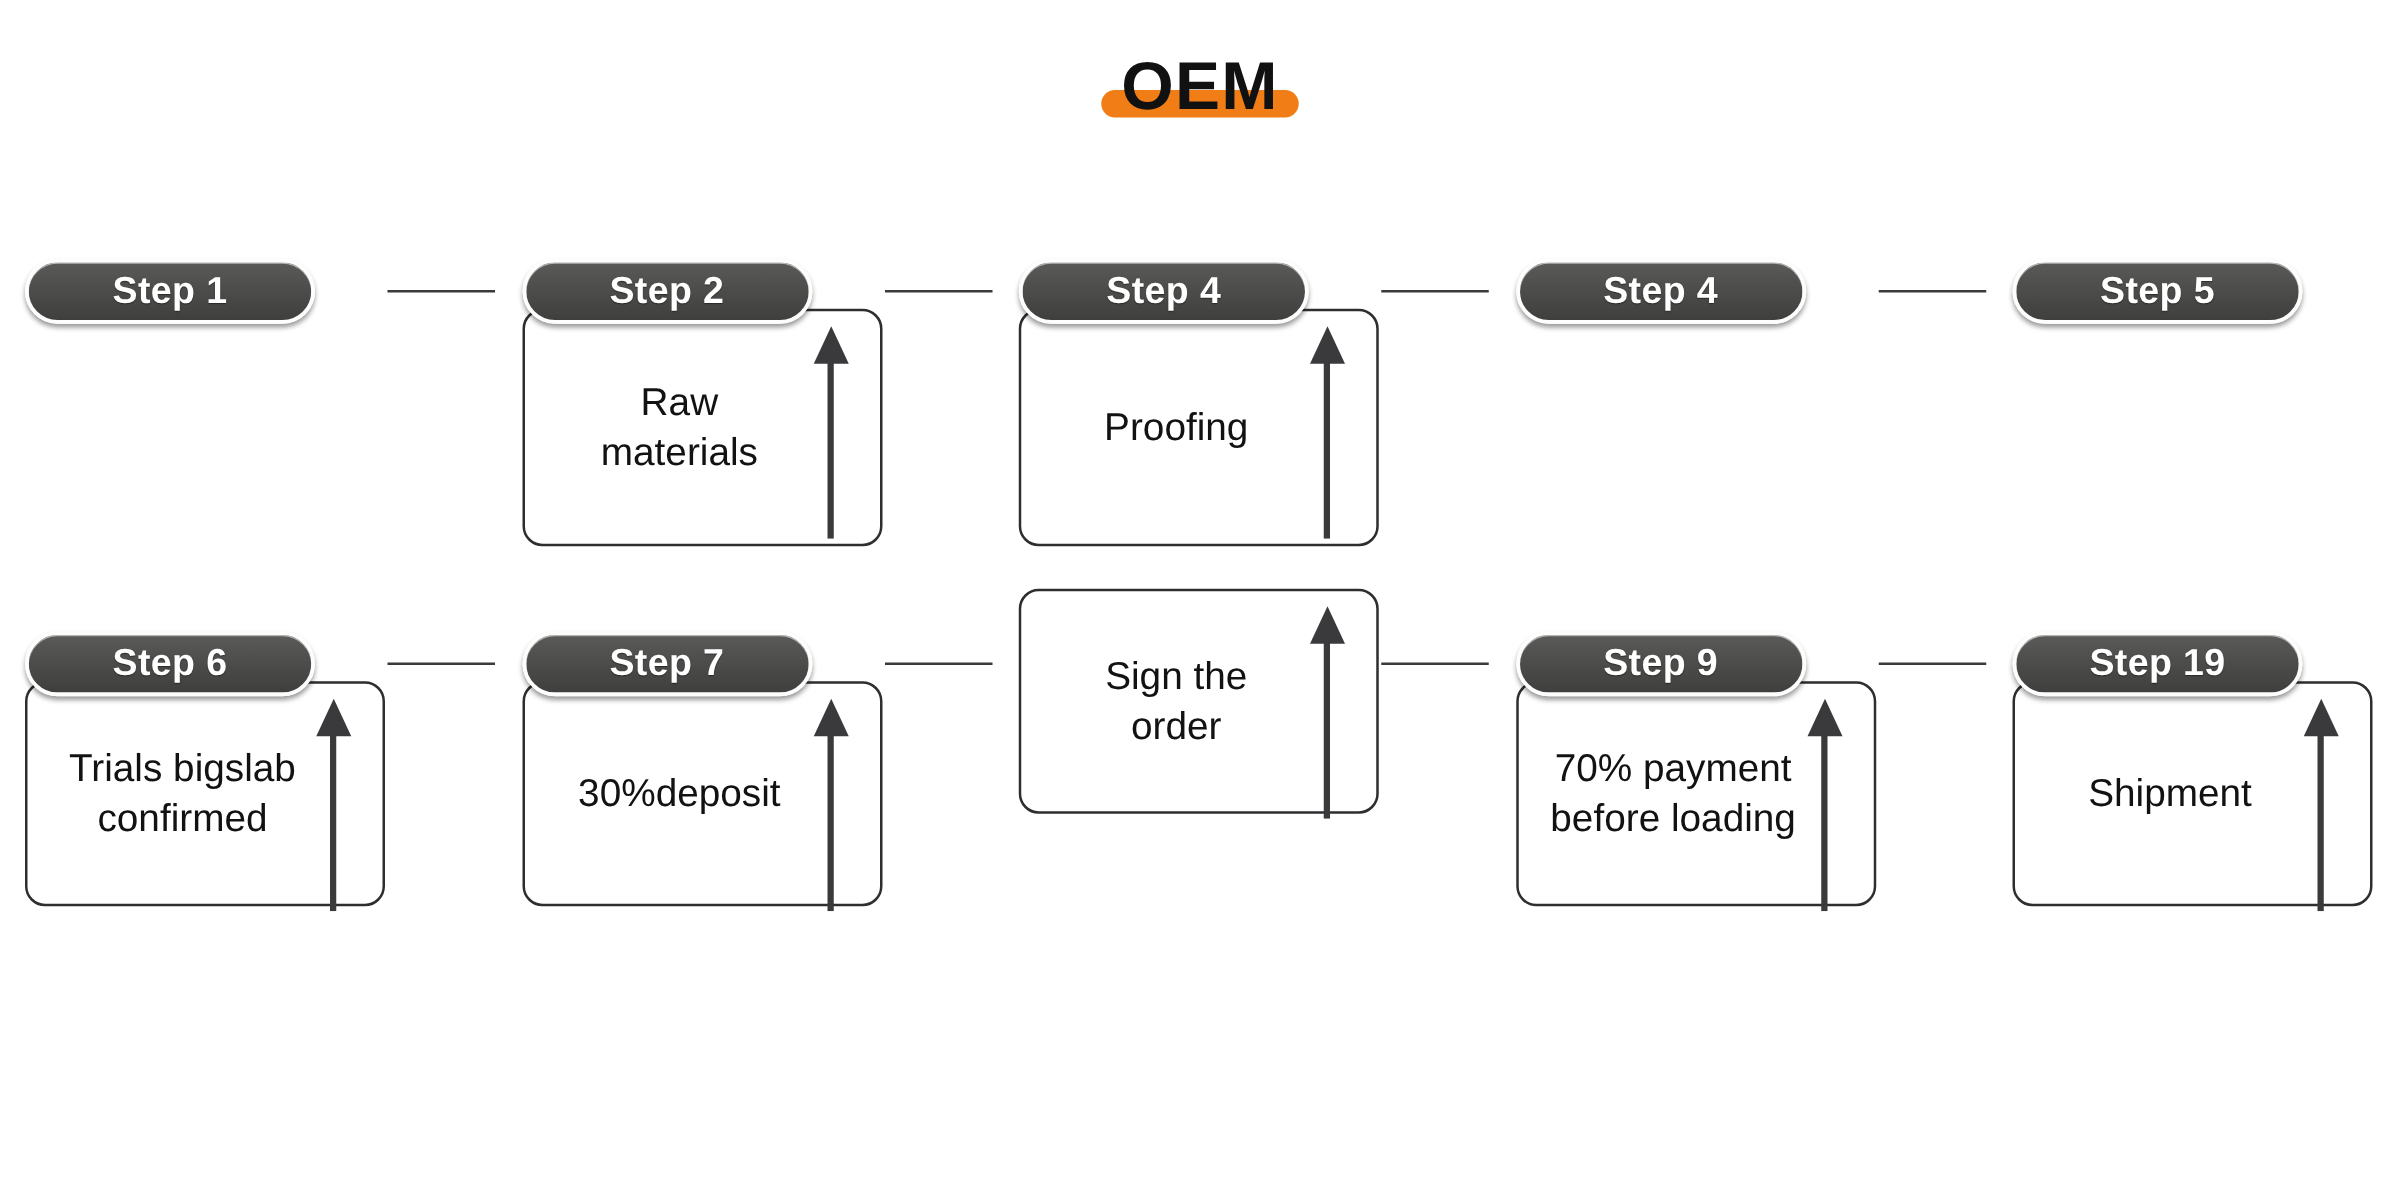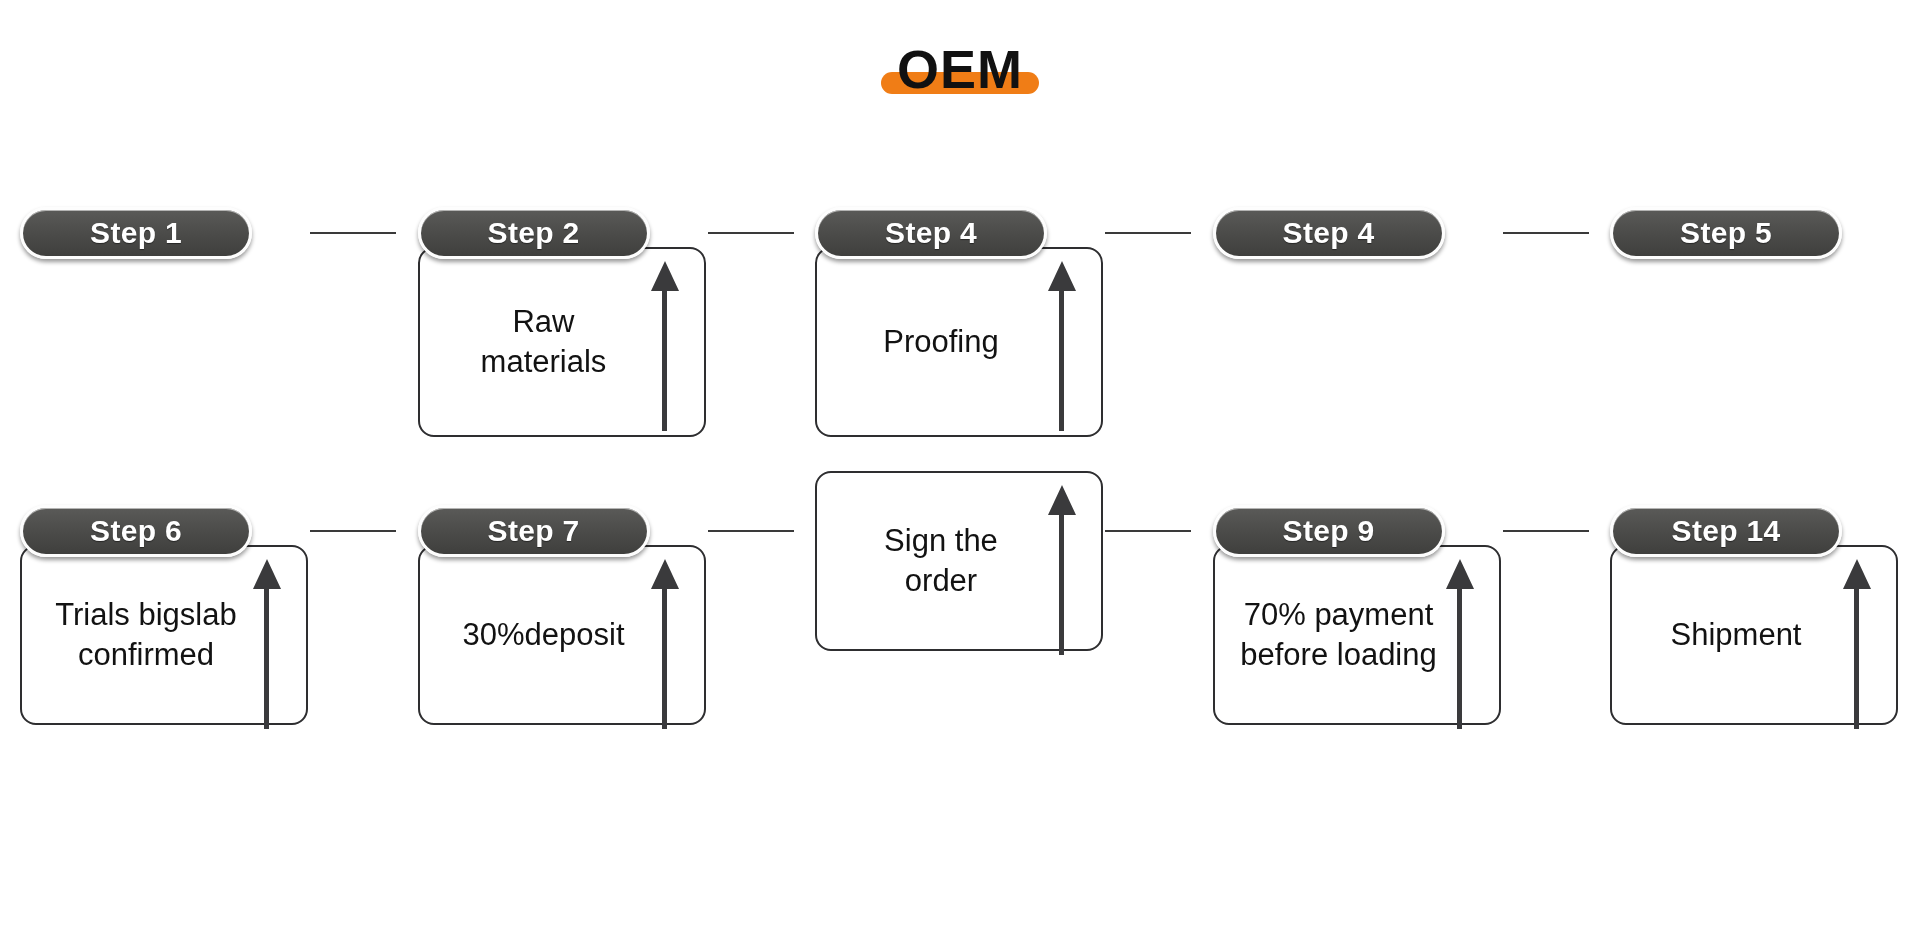--- a/index.html
+++ b/index.html
@@ -280,21 +280,21 @@
           <div class="up-arrow">
             <svg width="30" height="170" viewBox="0 0 30 170" xmlns="http://www.w3.org/2000/svg">
               <polygon points="15,0 29,30 1,30" fill="#3a3a3c"></polygon>
               <rect x="12" y="28" width="5" height="142" fill="#3a3a3c"></rect>
             </svg>
           </div>
         </div>
       </div>
       <div class="step-unit last">
         <div class="step-pill">
-          <span class="step-pill-label">Step 14</span>
+          <span class="step-pill-label">Step 19</span>
         </div>
         <div class="step-card">
           <div class="step-card-text">Shipment</div>
           <div class="up-arrow">
             <svg width="30" height="170" viewBox="0 0 30 170" xmlns="http://www.w3.org/2000/svg">
               <polygon points="15,0 29,30 1,30" fill="#3a3a3c"></polygon>
               <rect x="12" y="28" width="5" height="142" fill="#3a3a3c"></rect>
             </svg>
           </div>
         </div>

